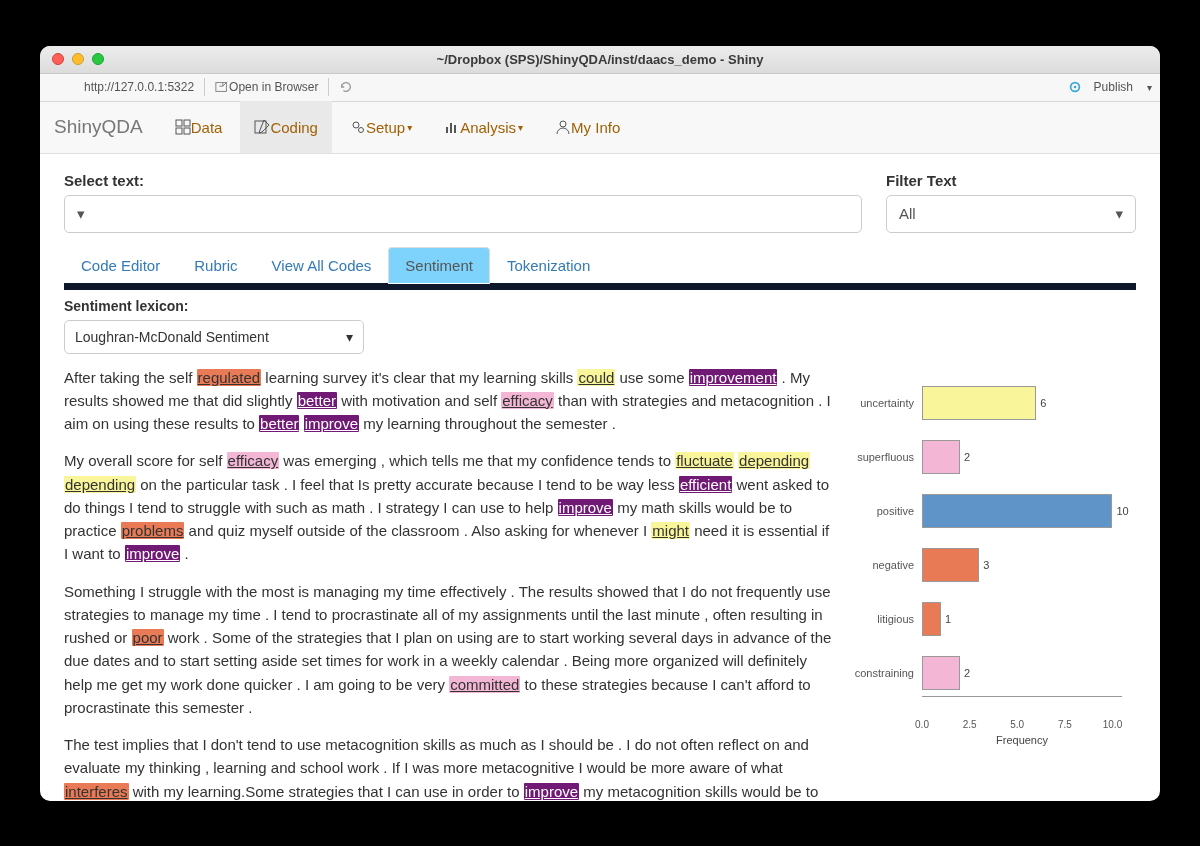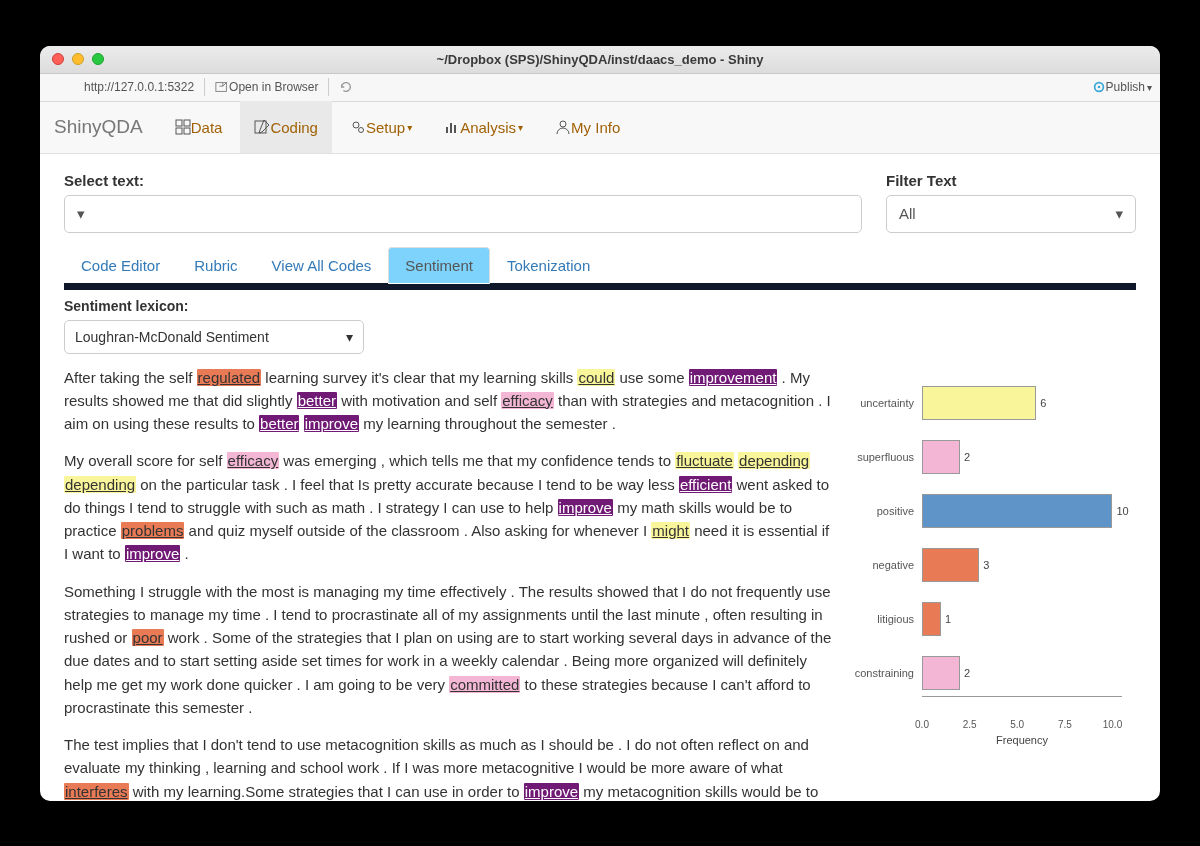--- a/index.html
+++ b/index.html
@@ -46,21 +46,21 @@
     display:flex;
     align-items:center;
     padding:0 8px;
     font-size:12px;
     color:#555;
     gap:10px;
   }
   .toolbar .addr { min-width:130px;padding-left:36px; }
   .toolbar .sep { width:1px; height:18px; background:#ccc;}
   .toolbar .btn { display:flex; align-items:center; cursor:pointer;}
-  .toolbar .pub { margin-left:auto; display:flex; align-items:center; gap:0;}
+  .toolbar .pub { margin-left:auto; display:flex; align-items:center; gap:12px;}
   .tb-icon { width:14px; height:14px; display:inline-block;}
   .navbar {
     height: 52px;
     background:#f8f8f8;
     border-bottom:1px solid #e1e1e1;
     display:flex;
     align-items:center;
     padding:0 14px;
     gap: 4px;
   }

